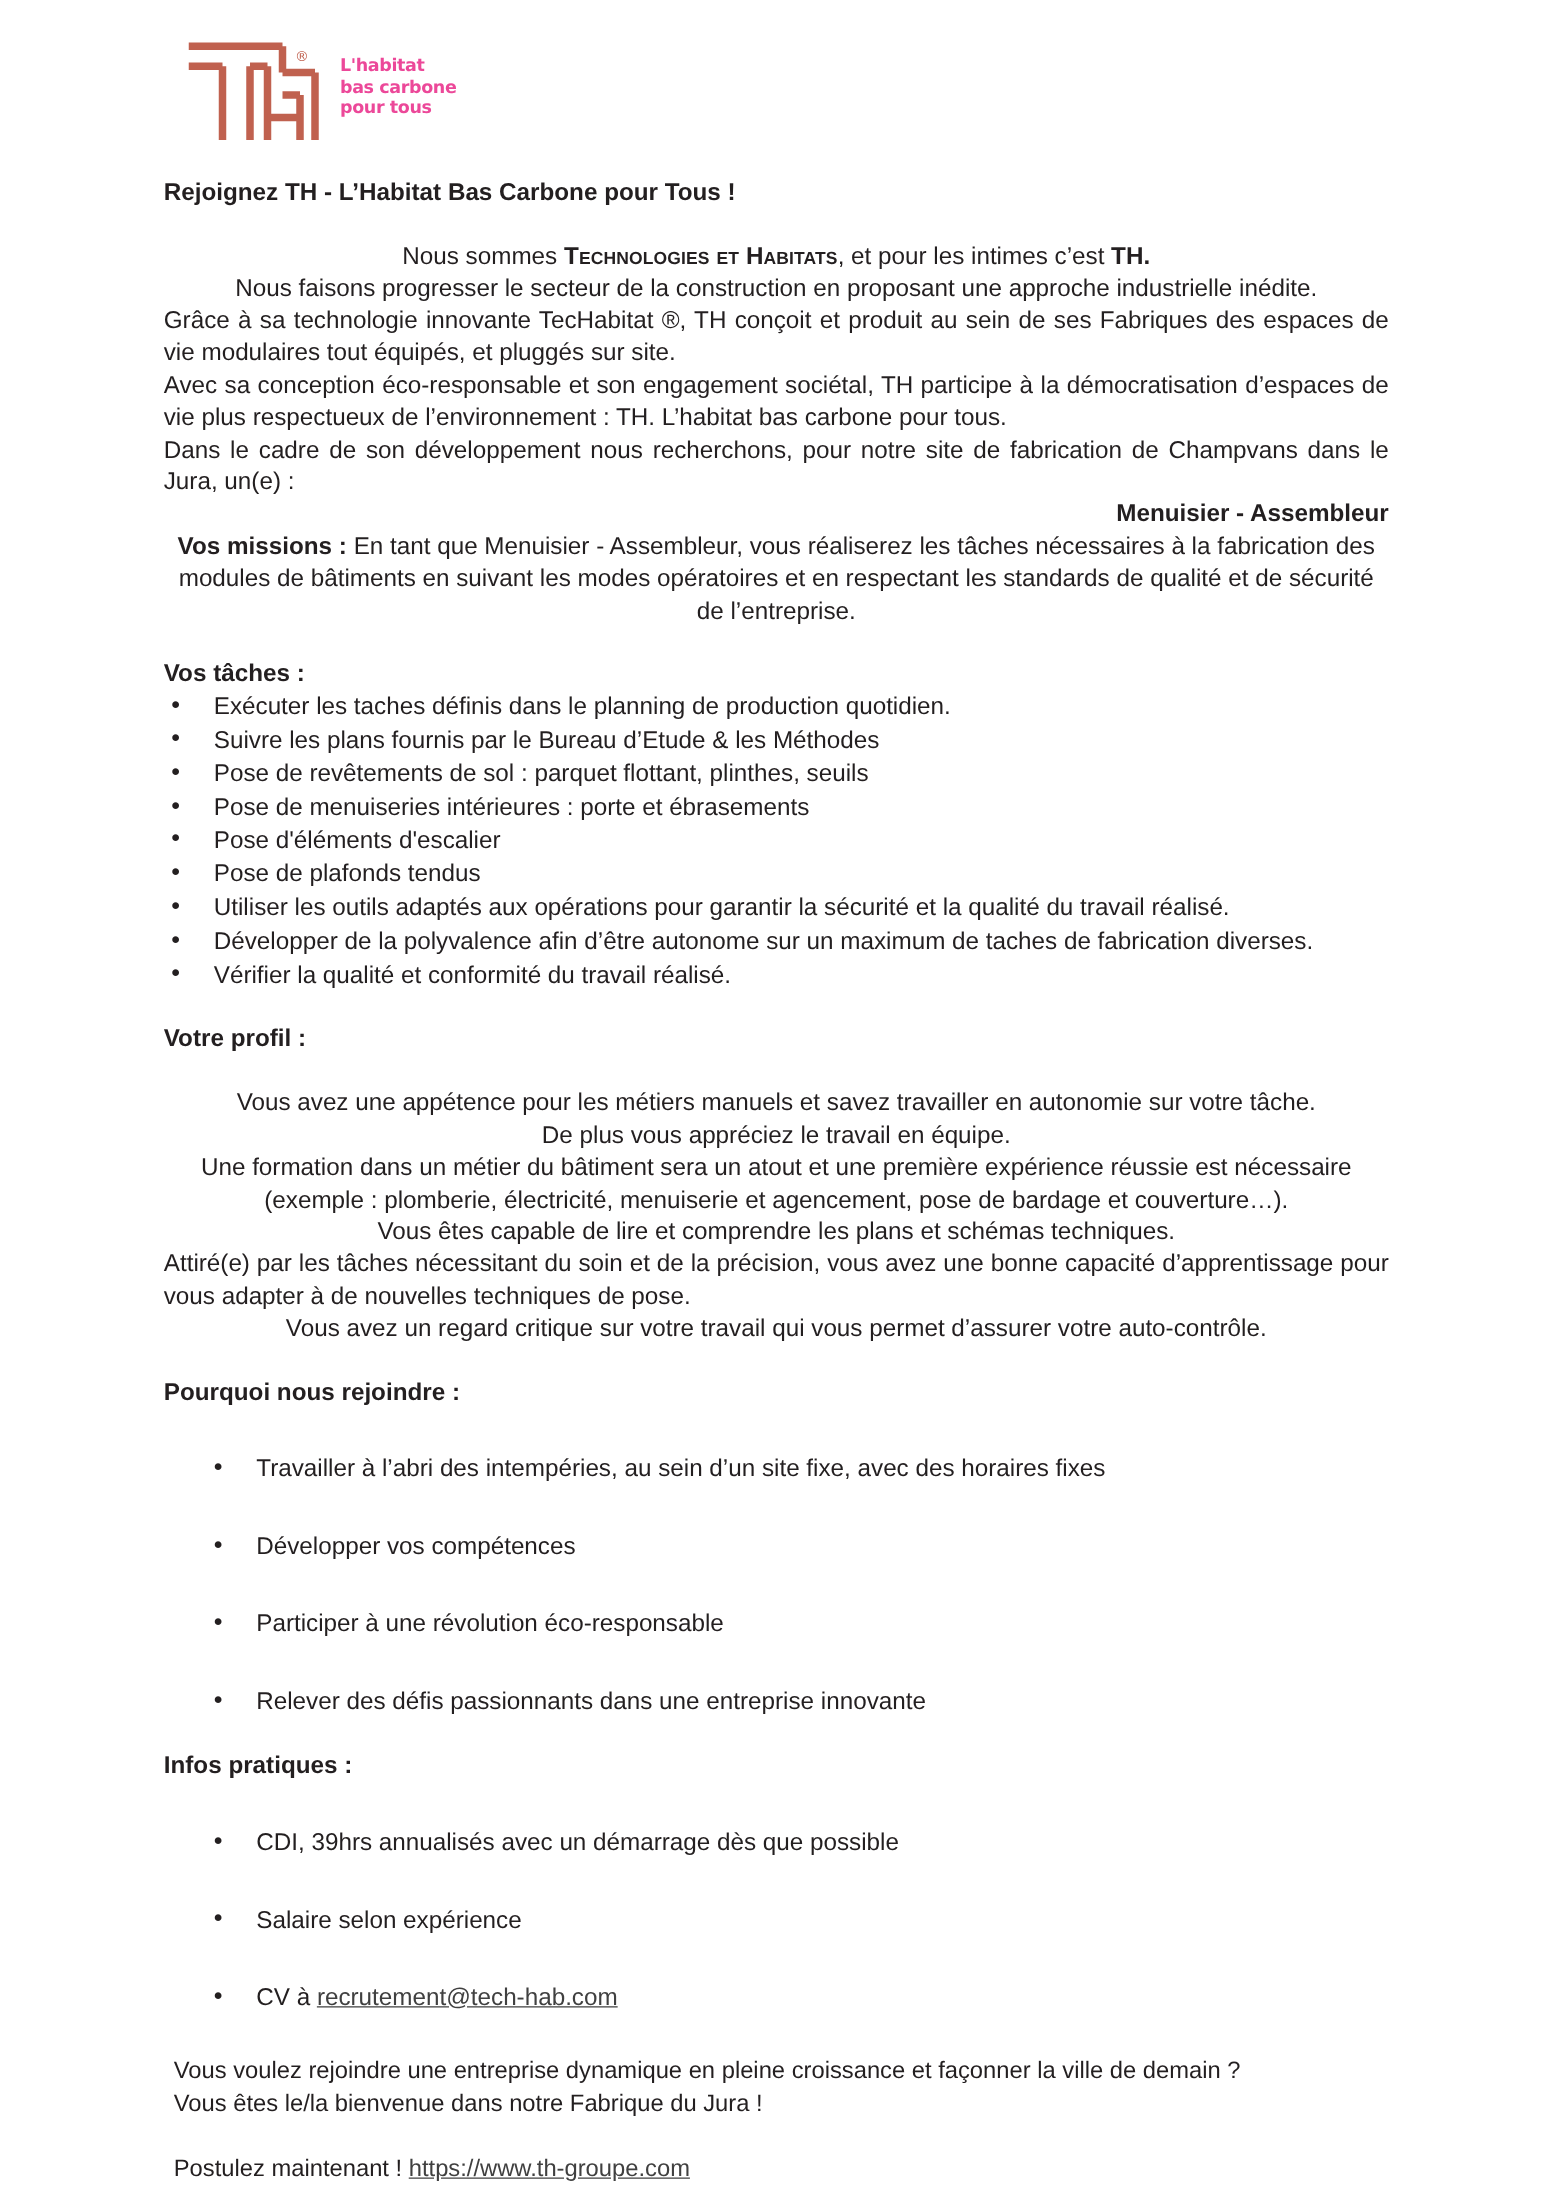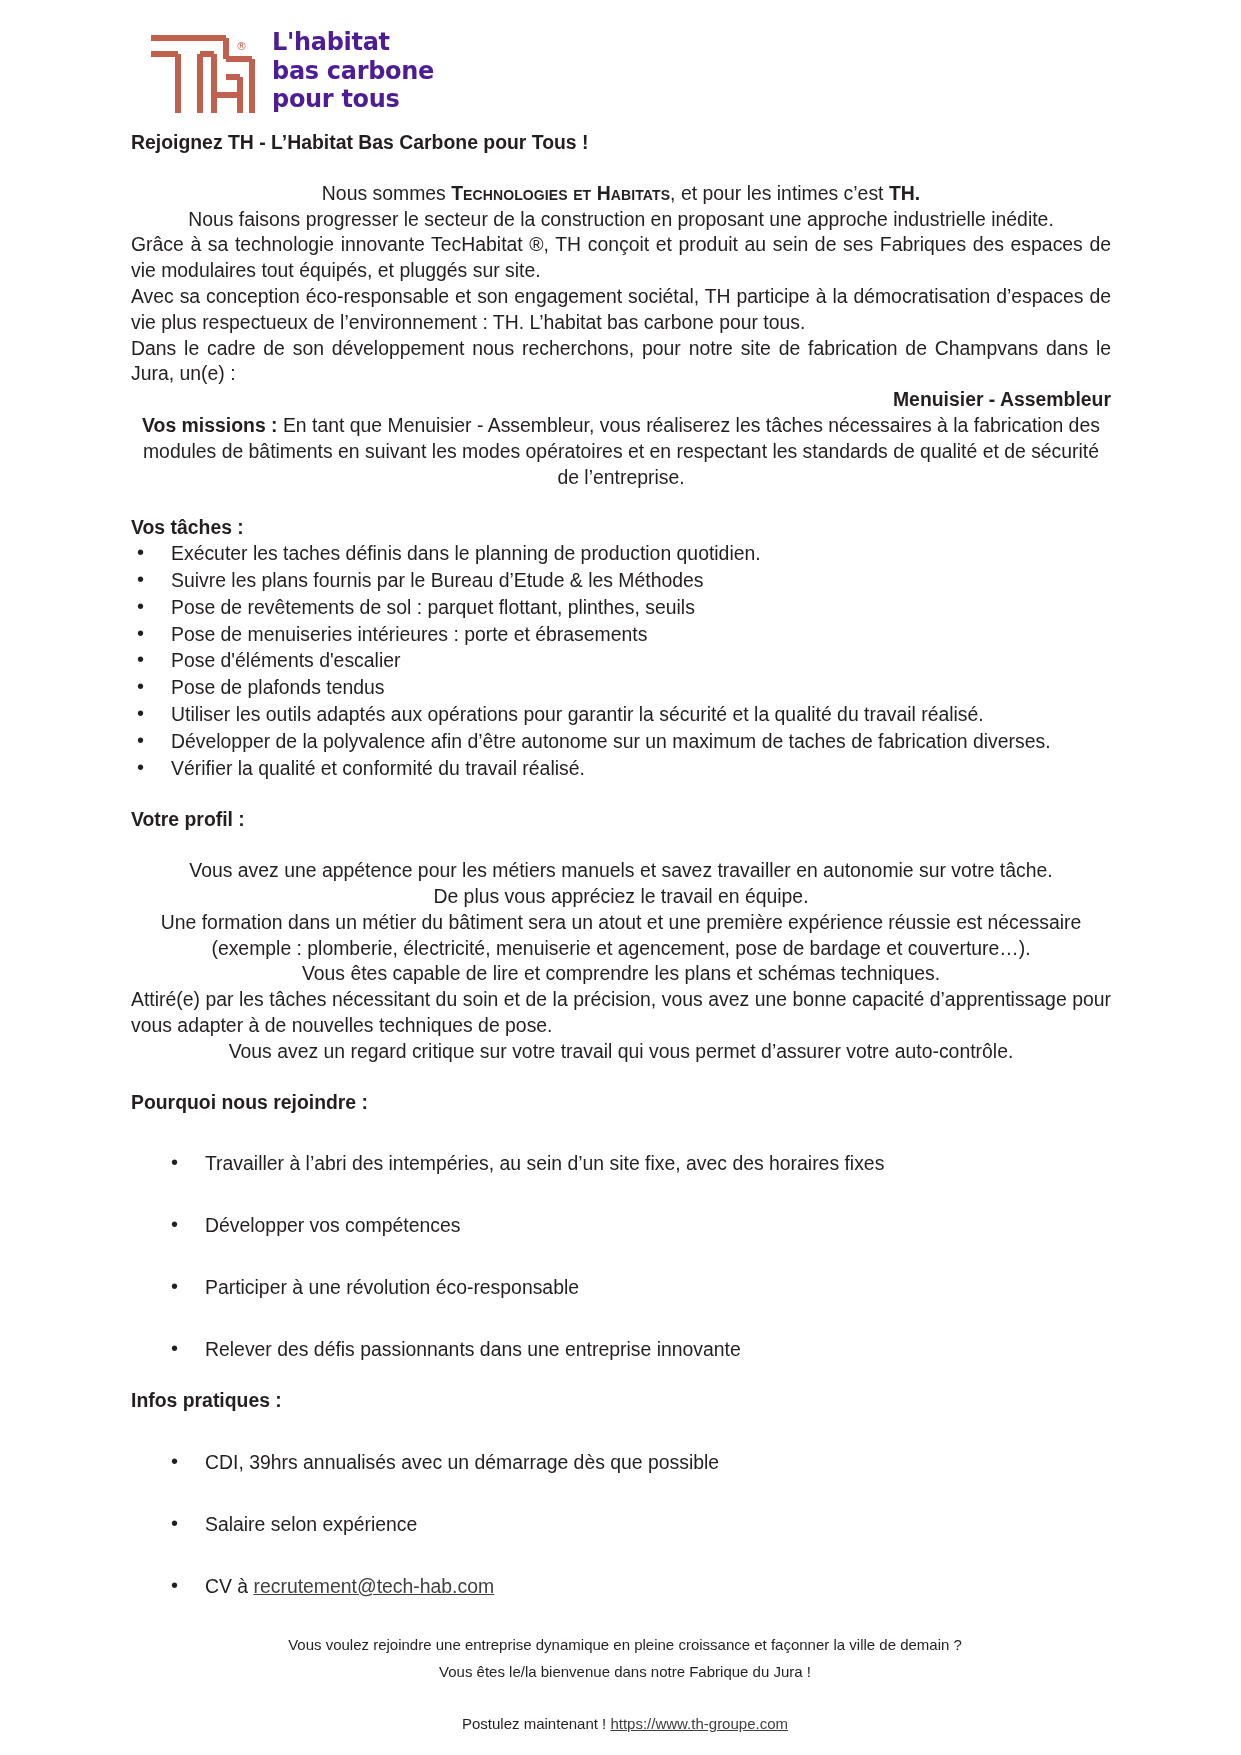--- a/index.html
+++ b/index.html
@@ -31,33 +31,33 @@
     gap: 16px;
   }
   .logo-mark {
     position: relative;
     width: 108px;
     height: 84px;
   }
   .logo-mark svg { display: block; }
   .logo-tagline {
     font-family: "DejaVu Sans", sans-serif;
-    font-size: 24px;
+    font-size: 14px;
     line-height: 1.19;
     font-weight: 600;
-    color: #4c1d95;
+    color: #ec4899;
     letter-spacing: -0.3px;
     white-space: pre-line;
   }
 
   
   .doc {
     position: absolute;
     left: 131px;
-    top: 130px;
+    top: 142px;
     width: 980px;
   }
   .doc p,
   .doc li,
   .doc h2 {
     margin: 0;
     padding: 0;
     font-family: "Liberation Sans", sans-serif;
     font-size: 19.4px;
     line-height: 25.8px;
@@ -126,23 +126,22 @@
   a.doclink {
     color: #404040;
     text-decoration: underline;
   }
 
   
   .footer-block {
     margin-left: 8px;
   }
   .footer-block p {
-    font-size: 15px;
+    font-size: 19px;
     line-height: 27px;
-    text-align: center;
   }
   .postulez {
     margin-left: 10px;
   }
 </style>
 </head>
 <body>
 
 <div class="page">
 

